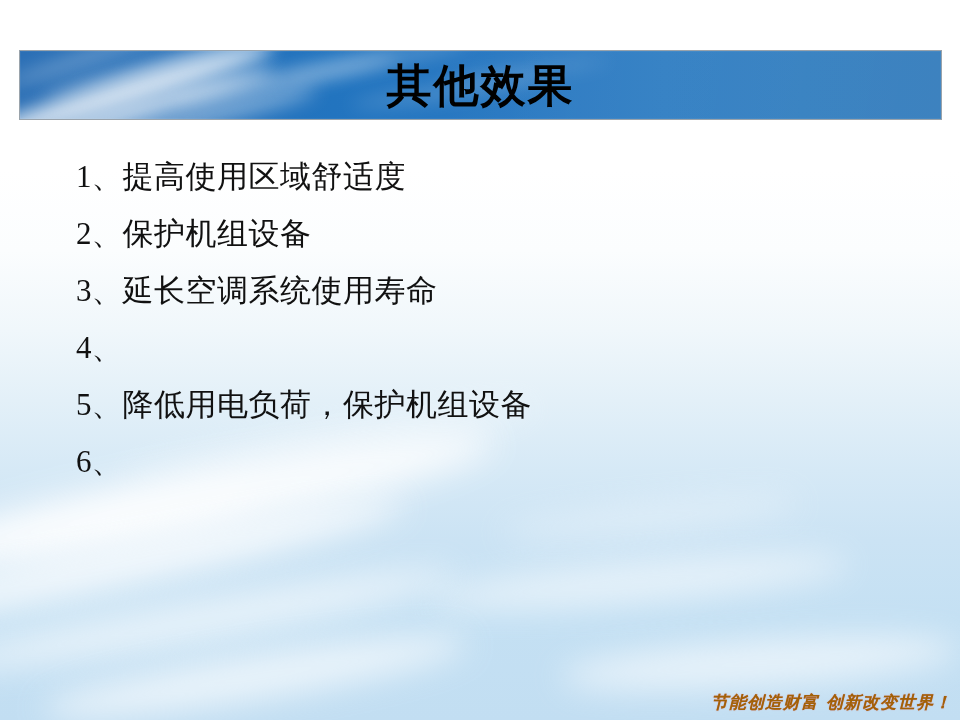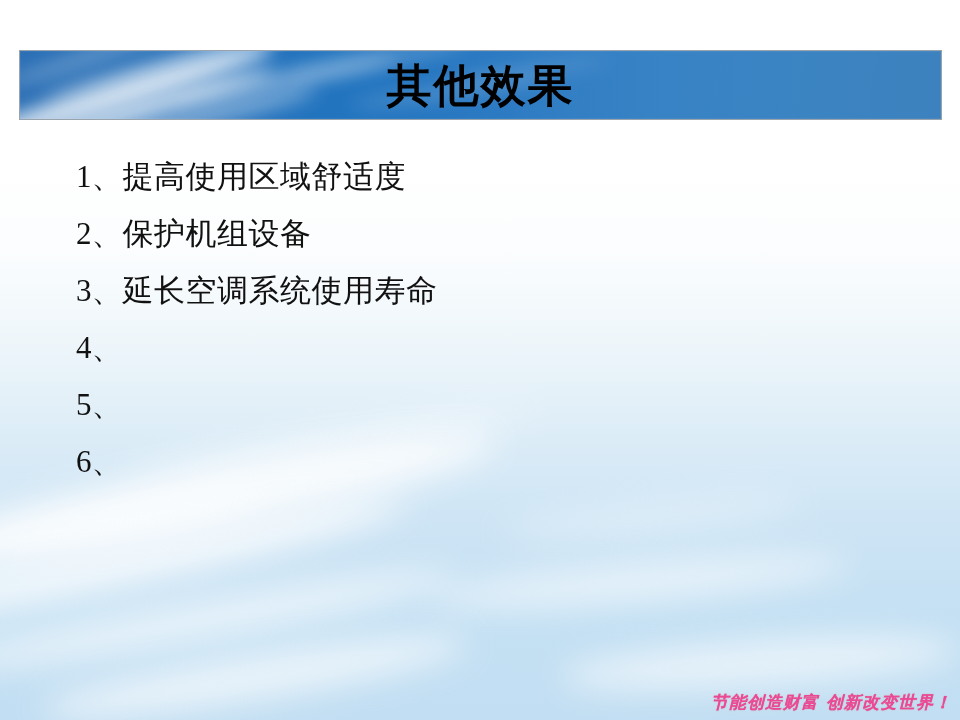--- a/index.html
+++ b/index.html
@@ -194,21 +194,21 @@
 
   
   .footer-slogan {
     position: absolute;
     right: 8px;
     bottom: 6px;
     font-family: "DejaVu Serif", "Liberation Serif", serif;
     font-size: 17px;
     font-weight: bold;
     font-style: italic;
-    color: #ec4899;
+    color: #a16207;
     letter-spacing: 1px;
     white-space: nowrap;
     text-shadow: 0 0 1px rgba(238,0,0,.5);
   }
 </style>
 </head>
 <body>
 
 <div class="slide">
 
@@ -254,20 +254,21 @@
       <span class="bullet-num">3、</span>
       <span class="bullet-text">延长空调系统使用寿命</span>
     </div>
 
     <div class="bullet-line">
       <span class="bullet-num">4、</span>
     </div>
 
     <div class="bullet-line">
       <span class="bullet-num">5、</span>
+      <span class="bullet-text">降低用电负荷，保护机组设备</span>
     </div>
 
     <div class="bullet-line">
       <span class="bullet-num">6、</span>
     </div>
 
   </div>
 
   <div class="footer-slogan">节能创造财富 创新改变世界！</div>
 

